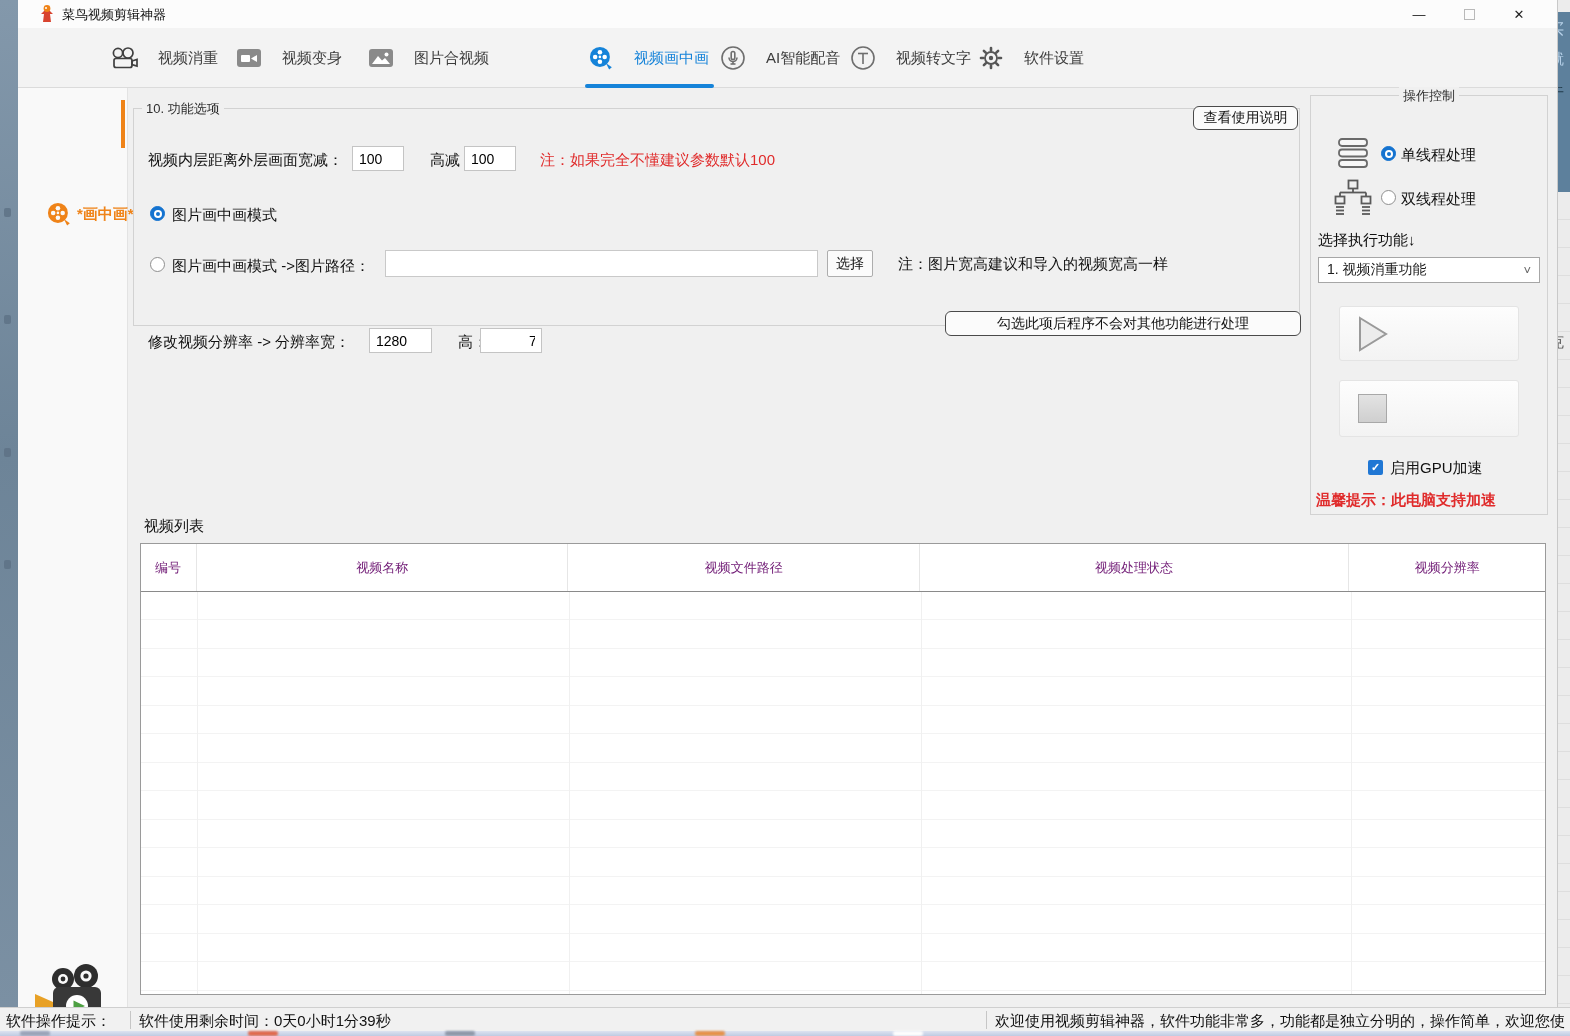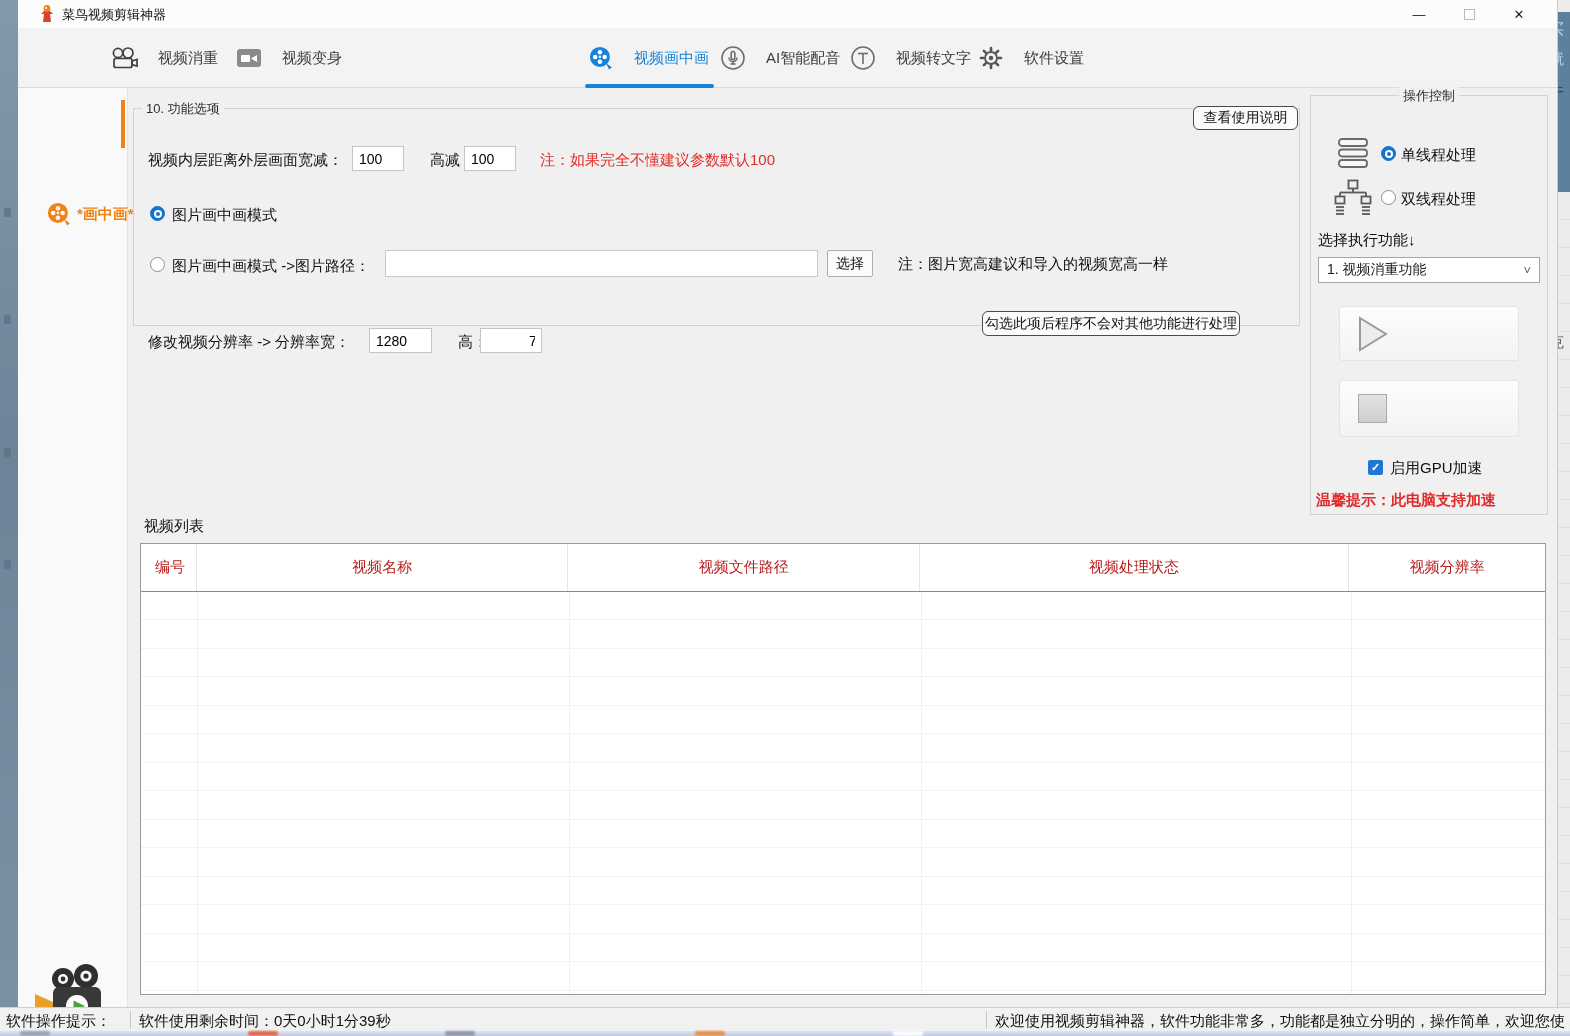--- a/index.html
+++ b/index.html
@@ -61,21 +61,21 @@
   #ctl-panel { left:1310px; top:95px; width:238px; height:420px; }
   .dropdown { position:absolute; left:1318px; top:257px; width:222px; height:26px; background:#fff; border:1px solid #a6a6a6; display:flex; align-items:center; padding:0 8px; font-size:14px; justify-content:space-between; }
   .chev { color:#666; font-size:13px; }
   .bigbtn { position:absolute; left:1339px; width:180px; background:linear-gradient(180deg,#fdfdfd,#f3f3f3); border:1px solid #e4e4e4; border-radius:3px; display:flex; align-items:center; padding-left:18px; }
   #stop-glyph { width:29px; height:29px; background:linear-gradient(180deg,#e3e3e3,#cfcfcf); border:1px solid #a8a8a8; }
 
   
   #vl-box { left:140px; top:543px; width:1406px; height:452px; border:1px solid #9a9a9a; background:#fff; }
   #vl-title { position:absolute; left:141px; top:517px; background:#f0f0f0; padding:0 3px; font-size:15px; color:#111; white-space:nowrap; }
   #vl-header { position:absolute; left:0; top:0; width:100%; height:48px; display:flex; border-bottom:1px solid #8a8a8a; background:#fff; }
-  .vl-h { height:100%; display:flex; align-items:center; justify-content:center; font-size:15px; color:#b91c1c; border-right:1px solid #e6e6e6; }
+  .vl-h { height:100%; display:flex; align-items:center; justify-content:center; font-size:13px; color:#701a75; border-right:1px solid #e6e6e6; }
   .vl-h:last-child { border-right:none; }
   #vl-body { position:absolute; left:0; top:48px; width:100%; height:402px;
      background:repeating-linear-gradient(180deg,#fff 0 27.5px,#f3f3f3 27.5px 28.5px); }
   .vcol { position:absolute; top:0; width:1px; height:100%; background:#f0f0f0; }
 
   
   #statusbar { left:0; top:1007px; width:1570px; height:24px; background:#f1f1f1; border-top:1px solid #cfcfcf; overflow:hidden; }
   #statusbar .stext { position:absolute; top:4px; font-size:15px; color:#111; white-space:nowrap; }
   .sdiv { position:absolute; top:3px; width:1px; height:18px; background:#c6c6c6; }
 </style>
@@ -121,20 +121,30 @@
     </div>
     <div class="tab" style="left:218px">
       <span class="ticon">
         <svg width="26" height="24" viewBox="0 0 26 24">
           <rect x="1" y="3" width="24" height="18" rx="3" fill="#8a8a8a"></rect>
           <rect x="5" y="9" width="9" height="7" rx="1" fill="#fff"></rect>
           <polygon points="15,12.5 21,9 21,16" fill="#fff"></polygon>
         </svg>
       </span>
       <span>视频变身</span>
+    </div>
+    <div class="tab" style="left:350px">
+      <span class="ticon">
+        <svg width="26" height="24" viewBox="0 0 26 24">
+          <rect x="1" y="3" width="24" height="18" rx="3" fill="#8a8a8a"></rect>
+          <circle cx="18.5" cy="8.5" r="2" fill="#fff"></circle>
+          <polygon points="4,18 10,10 14,14.5 17,12 22,18" fill="#fff"></polygon>
+        </svg>
+      </span>
+      <span>图片合视频</span>
     </div>
     <div class="tab active" style="left:570px">
       <span class="ticon">
         <svg width="26" height="26" viewBox="0 0 24 24">
           <circle cx="11" cy="11" r="9.2" fill="#1583d9"></circle>
           <circle cx="11" cy="6.6" r="2.1" fill="#fff"></circle>
             <circle cx="6.6" cy="11" r="2.1" fill="#fff"></circle>
           <circle cx="15.4" cy="11" r="2.1" fill="#fff"></circle>
             <circle cx="11" cy="15.4" r="2.1" fill="#fff"></circle>
           <circle cx="11" cy="11" r="1.2" fill="#fff"></circle>
@@ -235,21 +245,21 @@
   <span class="radio abs" style="left:150px;top:257px"></span>
   <span class="field-label" style="left:172px;top:257px">图片画中画模式 -&gt;图片路径：</span>
   <input class="box" style="left: 385px; top: 250px; width: 433px; height: 27px; border-color: rgb(201, 201, 201);" value="">
   <div class="btn" style="left:827px;top:250px;width:46px;height:27px">选择</div>
   <span class="field-label" style="left:898px;top:255px">注：图片宽高建议和导入的视频宽高一样</span>
 
   <span class="field-label" style="left:148px;top:333px">修改视频分辨率  -&gt; 分辨率宽：</span>
   <input class="box" style="left: 369px; top: 328px; width: 63px; height: 25px;" value="1280">
   <span class="field-label" style="left:458px;top:333px">高：</span>
   <input class="box" style="left: 480px; top: 328px; width: 62px; height: 25px; padding-left: 48px;" value="720">
-  <div class="btn dark abs" style="left:982px;top:311px;width:258px;height:25px">勾选此项后程序不会对其他功能进行处理</div>
+  <div class="btn dark abs" style="left:945px;top:311px;width:356px;height:25px">勾选此项后程序不会对其他功能进行处理</div>
 
   <div class="groupbox" id="ctl-panel">
     <span class="gtitle" style="left:50%;transform:translateX(-50%)">操作控制</span>
   </div>
   <svg class="abs" style="left:1337px;top:137px" width="33" height="33" viewBox="0 0 33 33" fill="#f7f7f7" stroke="#6a6a6a" stroke-width="1.8">
     <rect x="2" y="2" width="28" height="7" rx="3"></rect>
       <rect x="2" y="12.5" width="28" height="7" rx="3"></rect>
       <rect x="2" y="23" width="28" height="7" rx="3"></rect>
   </svg>
   <span class="radio sel abs" style="left:1381px;top:146px"></span>

